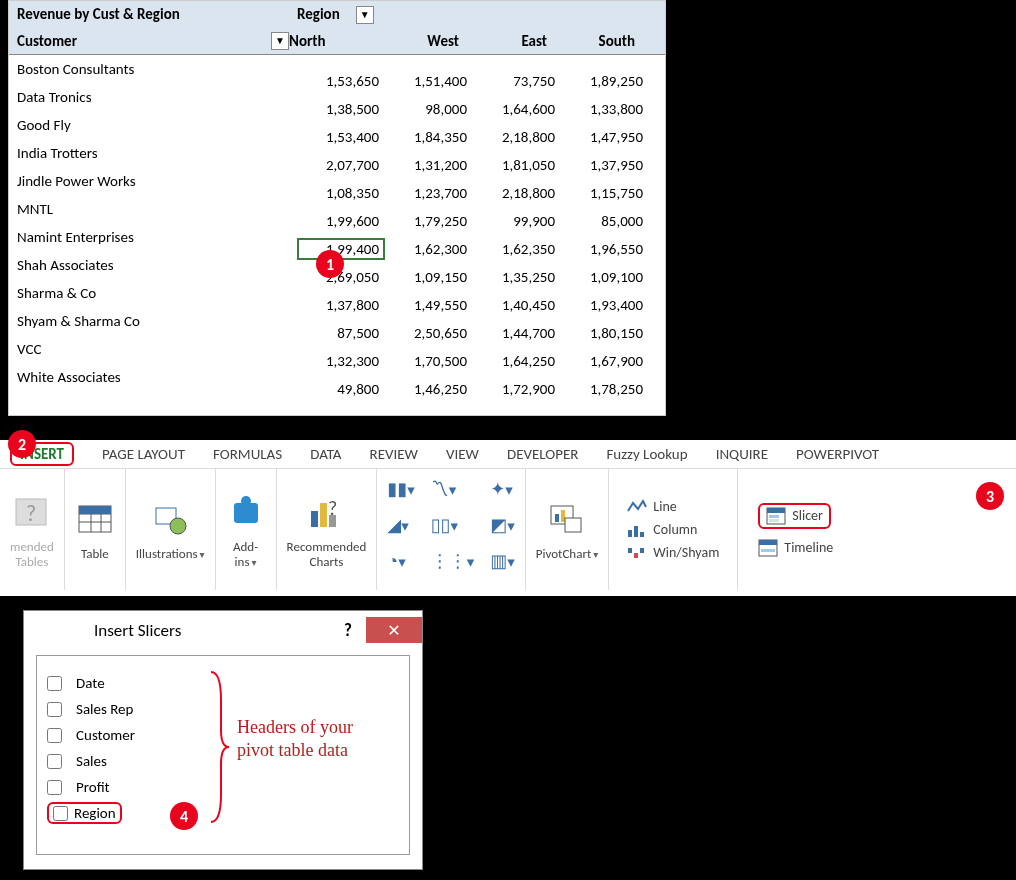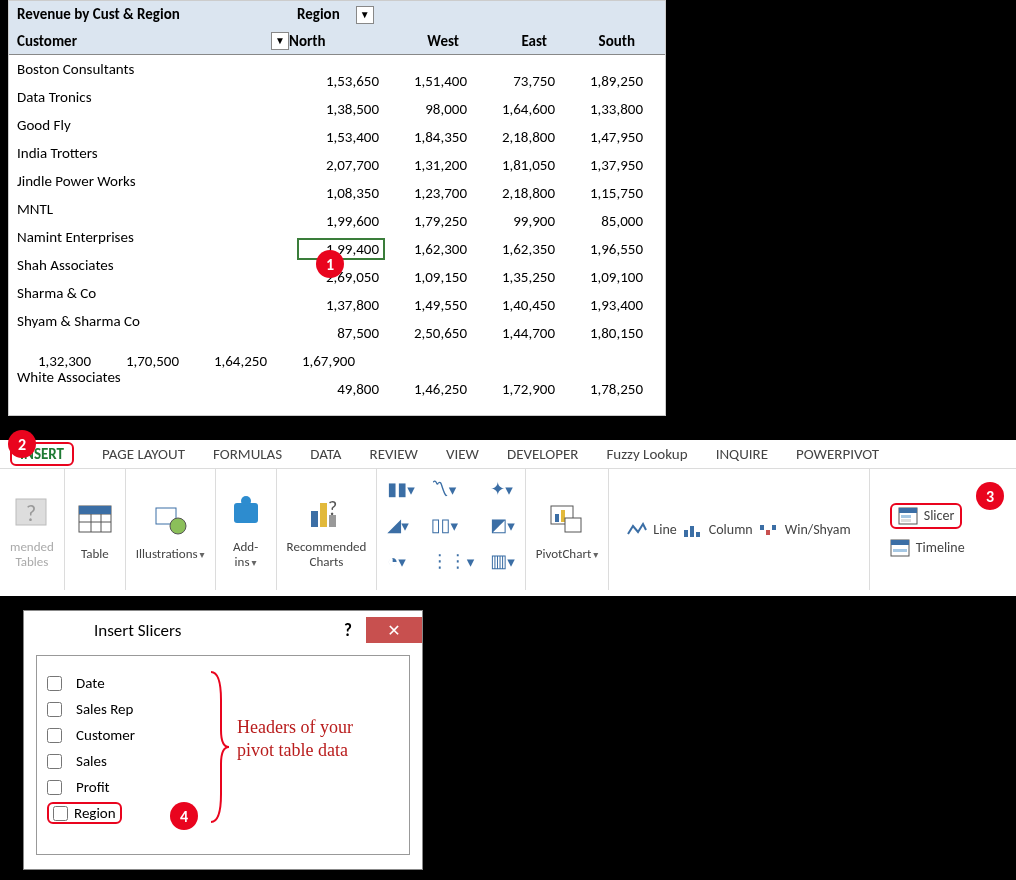--- a/index.html
+++ b/index.html
@@ -23,21 +23,21 @@
   .tab { padding:3px 10px; color:#444; cursor:pointer; }
   .tab.active { color:#1e7b34; font-weight:bold; }
   .tab-box { border:2px solid #e9041e; border-radius:6px; padding:1px 8px; }
   .ribbon-body { display:flex; height:122px; align-items:stretch; border-top:1px solid #dcdcdc; }
   .grp { border-right:1px solid #dcdcdc; display:flex; flex-direction:column; align-items:center; justify-content:center; padding:4px 10px; font-size:13px; color:#444; }
   .grp .lbl { margin-top:4px; text-align:center; line-height:1.1; }
   .grp .icon { height:46px; display:flex; align-items:center; justify-content:center; }
   .tiny-drop::after { content:"▾"; font-size:10px; margin-left:2px; color:#666;}
   .chartgrid { display:grid; grid-template-columns:repeat(3,auto); grid-auto-rows:32px; gap:4px 16px; padding:4px 6px;}
   .chartgrid span { font-size:18px; color:#3b6ea5; }
-  .spark { display:flex; flex-direction:row; gap:6px; font-size:14px; align-items:flex-start; padding:4px 8px;}
+  .spark { display:flex; flex-direction:column; gap:6px; font-size:14px; align-items:flex-start; padding:4px 8px;}
   .spark div { display:flex; align-items:center; gap:6px;}
   .slicer-grp { display:flex; flex-direction:column; gap:10px; font-size:14px; padding:6px 10px; align-items:flex-start;}
   .slicer-btn { display:flex; align-items:flex-start; gap:6px; }
   .red-box { border:2px solid #e9041e; border-radius:6px; padding:2px 6px; }
   
   #dialog { left:23px; top:610px; width:400px; height:260px; border:1px solid #888; background:#fff; }
   .dlg-title { height:38px; display:flex; align-items:center; justify-content:space-between; padding:0 0 0 70px; font-size:17px; }
   .dlg-title .right { display:flex; align-items:center; gap:14px;}
   .dlg-close { background:#c8504f; color:#fff; width:56px; height:26px; display:flex; align-items:center; justify-content:center; font-size:16px; cursor:pointer;}
   .dlg-inner { border:1px solid #999; margin:6px 12px 10px 12px; height:200px; padding:14px 10px; position:relative; }
@@ -136,20 +136,21 @@
         <div class="rval">1,93,400</div>
       </div>
       <div class="pv-row">
         <div class="rname">Shyam &amp; Sharma Co</div>
         <div class="rval">87,500</div>
         <div class="rval">2,50,650</div>
         <div class="rval">1,44,700</div>
         <div class="rval">1,80,150</div>
       </div>
       <div class="pv-row">
+        <div class="rname">VCC</div>
         <div class="rval">1,32,300</div>
         <div class="rval">1,70,500</div>
         <div class="rval">1,64,250</div>
         <div class="rval">1,67,900</div>
       </div>
       <div class="pv-row">
         <div class="rname">White Associates</div>
         <div class="rval">49,800</div>
         <div class="rval">1,46,250</div>
         <div class="rval">1,72,900</div>

